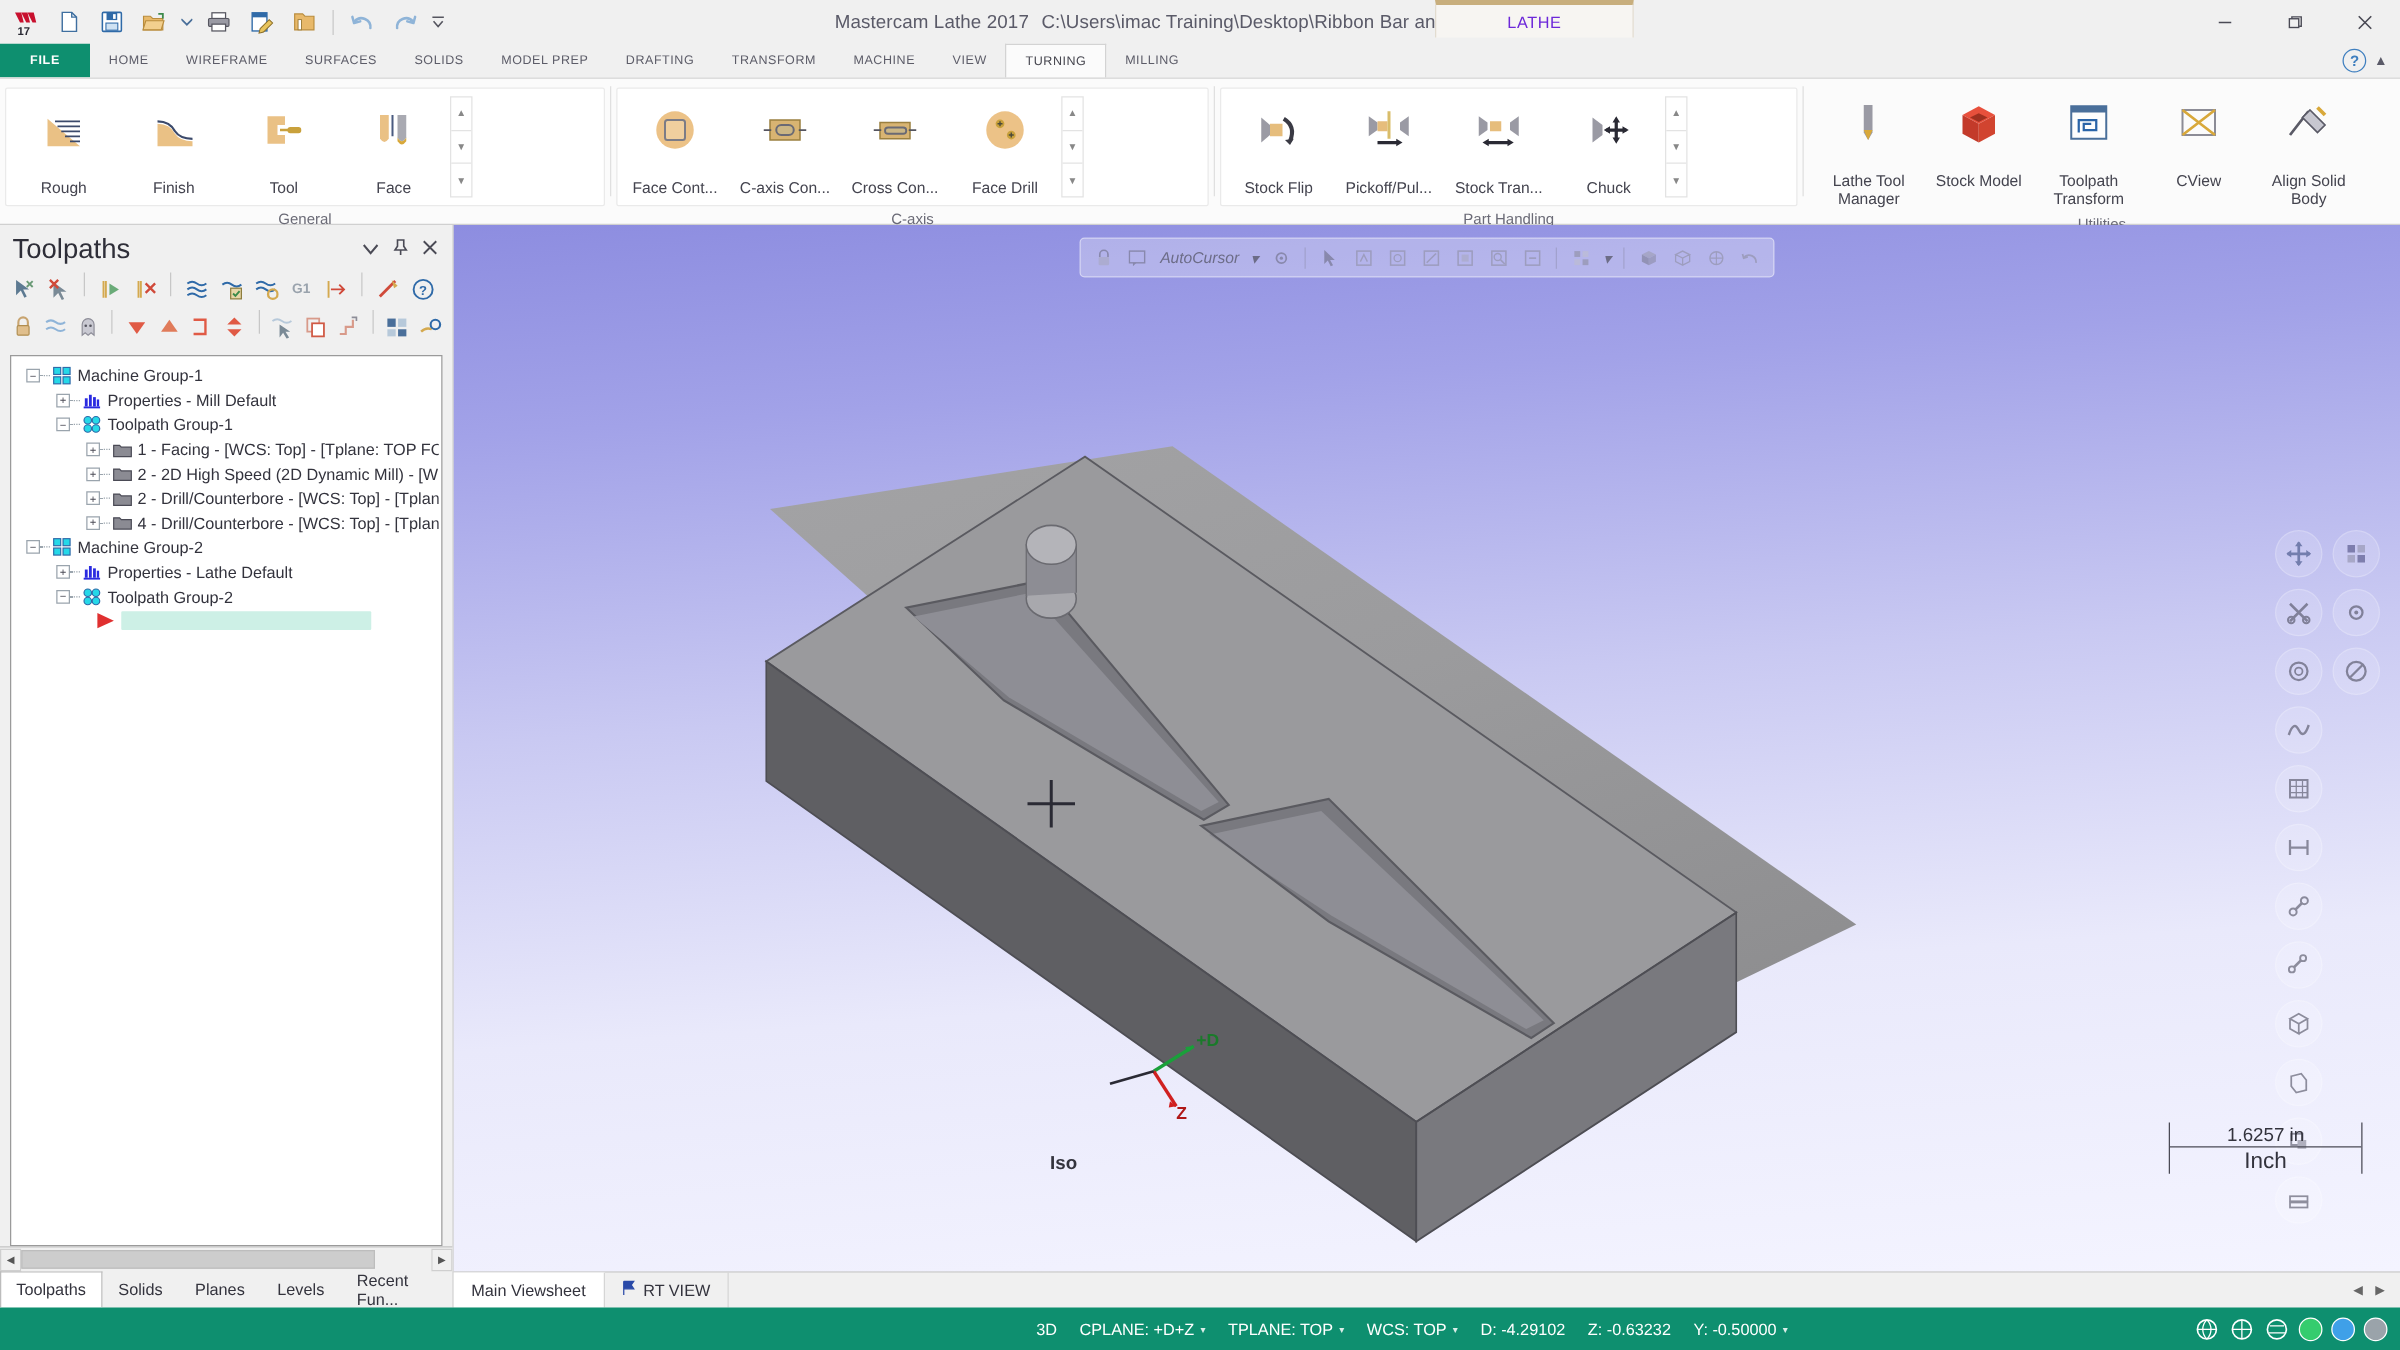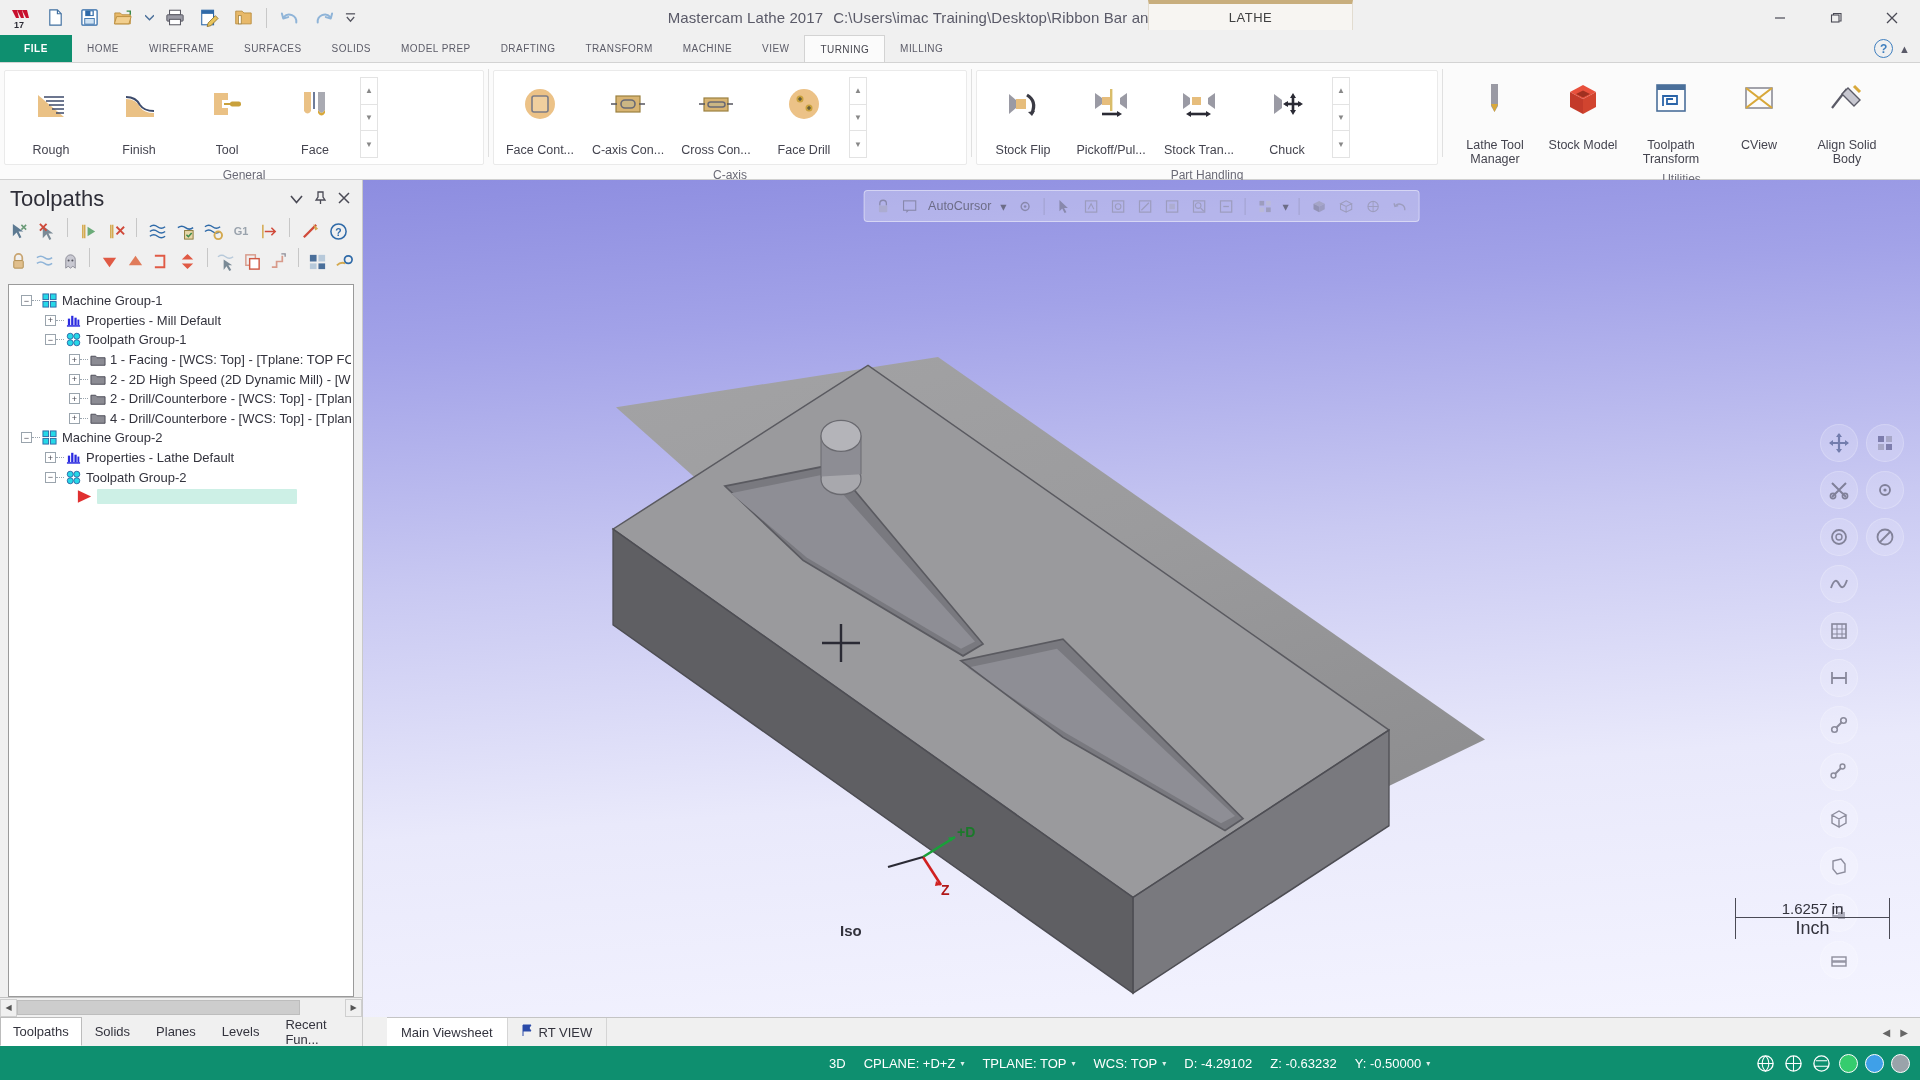--- a/index.html
+++ b/index.html
@@ -31,26 +31,26 @@
   }
   .title-text .fname { margin-left:10px; }
   .winbtns { margin-left:auto; display:flex; height:35px; z-index:3; }
   .winbtn {
     width:56px; height:35px; display:flex; align-items:center; justify-content:center;
     color:#4a4a55;
   }
 
   
   .ctx-tab-header {
-    position:absolute; left:1148px; top:0px; width:205px; height:30px;
+    position:absolute; left:1148px; top:0px; width:159px; height:30px;
     background:#f7f5f2;
     border-left:1px solid #e2dcd0; border-right:1px solid #e2dcd0;
     border-top:4px solid #c8ae7d;
     display:flex; align-items:center; justify-content:center;
-    font-size:13px; color:#404040; letter-spacing:0.5px;
+    font-size:13px; color:#6d28d9; letter-spacing:0.5px;
   }
 
   
   .tabbar {
     height:27px; background:#f0f0f0; display:flex; align-items:stretch;
     position:relative; flex:none;
   }
   .tab {
     padding:0 15px; display:flex; align-items:center; justify-content:center;
     font-size:10px; color:#5c5c68; letter-spacing:0.45px; cursor:default;
@@ -172,21 +172,21 @@
   }
   .vp-toolbar {
     position:absolute; top:10px; left:50%; transform:translateX(-50%);
     height:32px; background:rgba(241,241,248,0.33); border:1px solid rgba(255,255,255,0.45);
     border-radius:4px; display:flex; align-items:center; padding:0 8px; gap:5px;
   }
   .vp-ibtn {
     width:22px; height:22px; display:flex; align-items:center; justify-content:center;
     opacity:0.55;
   }
-  .vp-label { font-size:12.5px; color:#555566; opacity:0.75; margin:0 2px; }
+  .vp-label { font-size:12.5px; color:#555566; opacity:0.75; margin:0 2px;font-style:italic; }
   .vp-sep { width:1px; height:17px; background:rgba(120,120,140,0.3); margin:0 3px; }
   .sbtn {
     width:38px; height:38px; border-radius:50%; background:rgba(255,255,255,0.22);
     border:1px solid rgba(255,255,255,0.35);
     display:flex; align-items:center; justify-content:center; opacity:0.65;
   }
   .stack-col { position:absolute; right:16px; top:244px; display:flex; flex-direction:column; gap:9px; }
   .stack-col2 { position:absolute; right:62px; top:244px; display:flex; flex-direction:column; gap:9px; }
 
   .gnomon { position:absolute; left:520px; bottom:118px; width:110px; height:80px; }
@@ -197,21 +197,21 @@
     position:absolute; right:30px; bottom:78px; text-align:center; width:155px;
     border-left:1px solid #4a4a55; border-right:1px solid #4a4a55;
     padding-top:2px;
   }
   .scalebar .val { font-size:15px; color:#33333d; }
   .scalebar .unit { font-size:18px; color:#33333d; border-top:1px solid #4a4a55; }
 
   
   .sheetbar {
     height:29px; background:#f0f0f0; border-top:1px solid #c4c4c4;
-    display:flex; align-items:stretch; flex:none;margin-left:24px;
+    display:flex; align-items:stretch; flex:none;
   }
   .sheet {
     padding:0 14px; display:flex; align-items:center; gap:6px; font-size:13px; color:#33333d;
     border-right:1px solid #d5d5d5;
   }
   .sheet.active { background:#fff; }
   .sheetbar-right { margin-left:auto; display:flex; align-items:center; gap:10px; padding-right:12px; color:#666; font-size:10px; }
 
   
   .statusbar {

